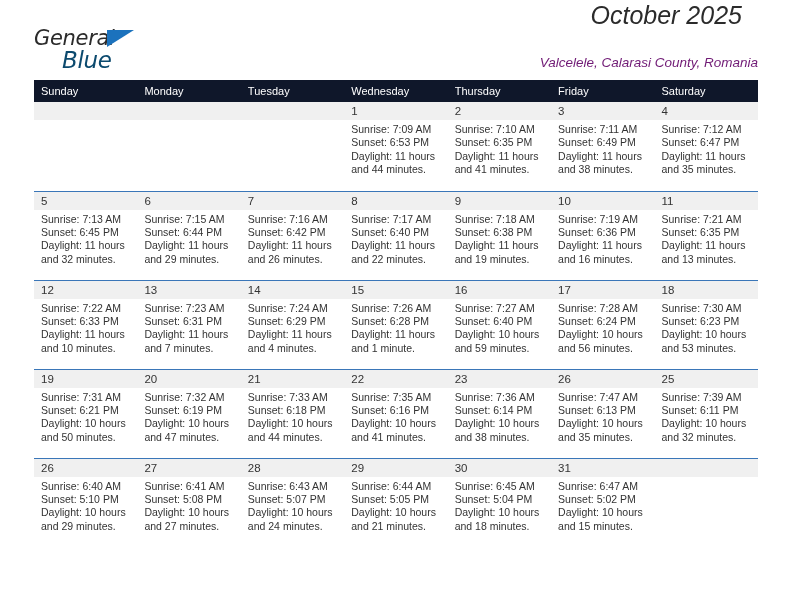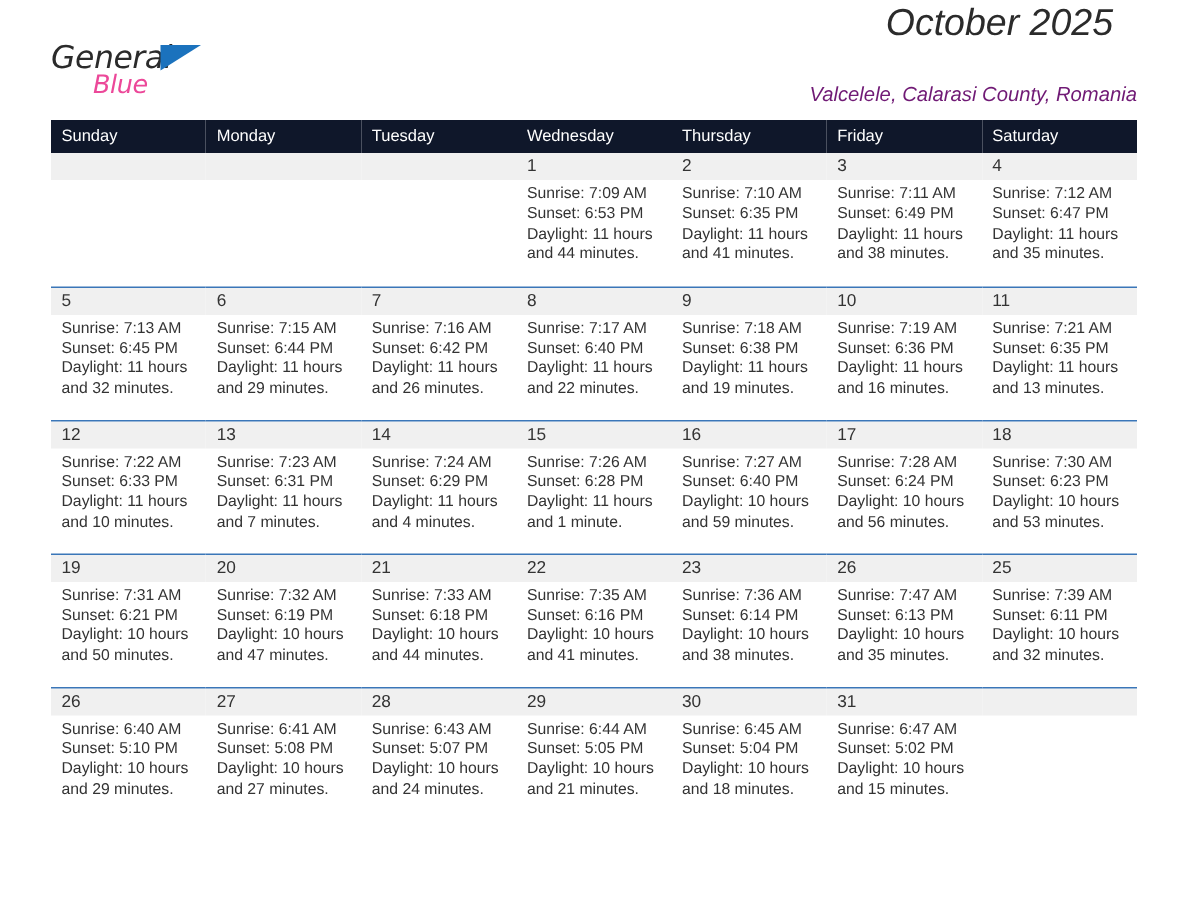--- a/index.html
+++ b/index.html
@@ -54,23 +54,23 @@
     top: 2px;
     width: 0;
     height: 0;
     border-left: 27px solid #1b72bd;
     border-bottom: 17px solid transparent;
   }
   .logo-blue {
     position: absolute;
     left: 28px;
     top: 21px;
-    font-size: 17px;
+    font-size: 23px;
     letter-spacing: -0.3px;
-    color: #ec4899;
+    color: #0c4a6e;
     font-family: "DejaVu Sans", sans-serif;
   }
   .titles {
     text-align: right;
     padding-top: 0px;
   }
   .cal-title {
     font-size: 25px;
     color: #2b2b2b;
     line-height: 30px;

